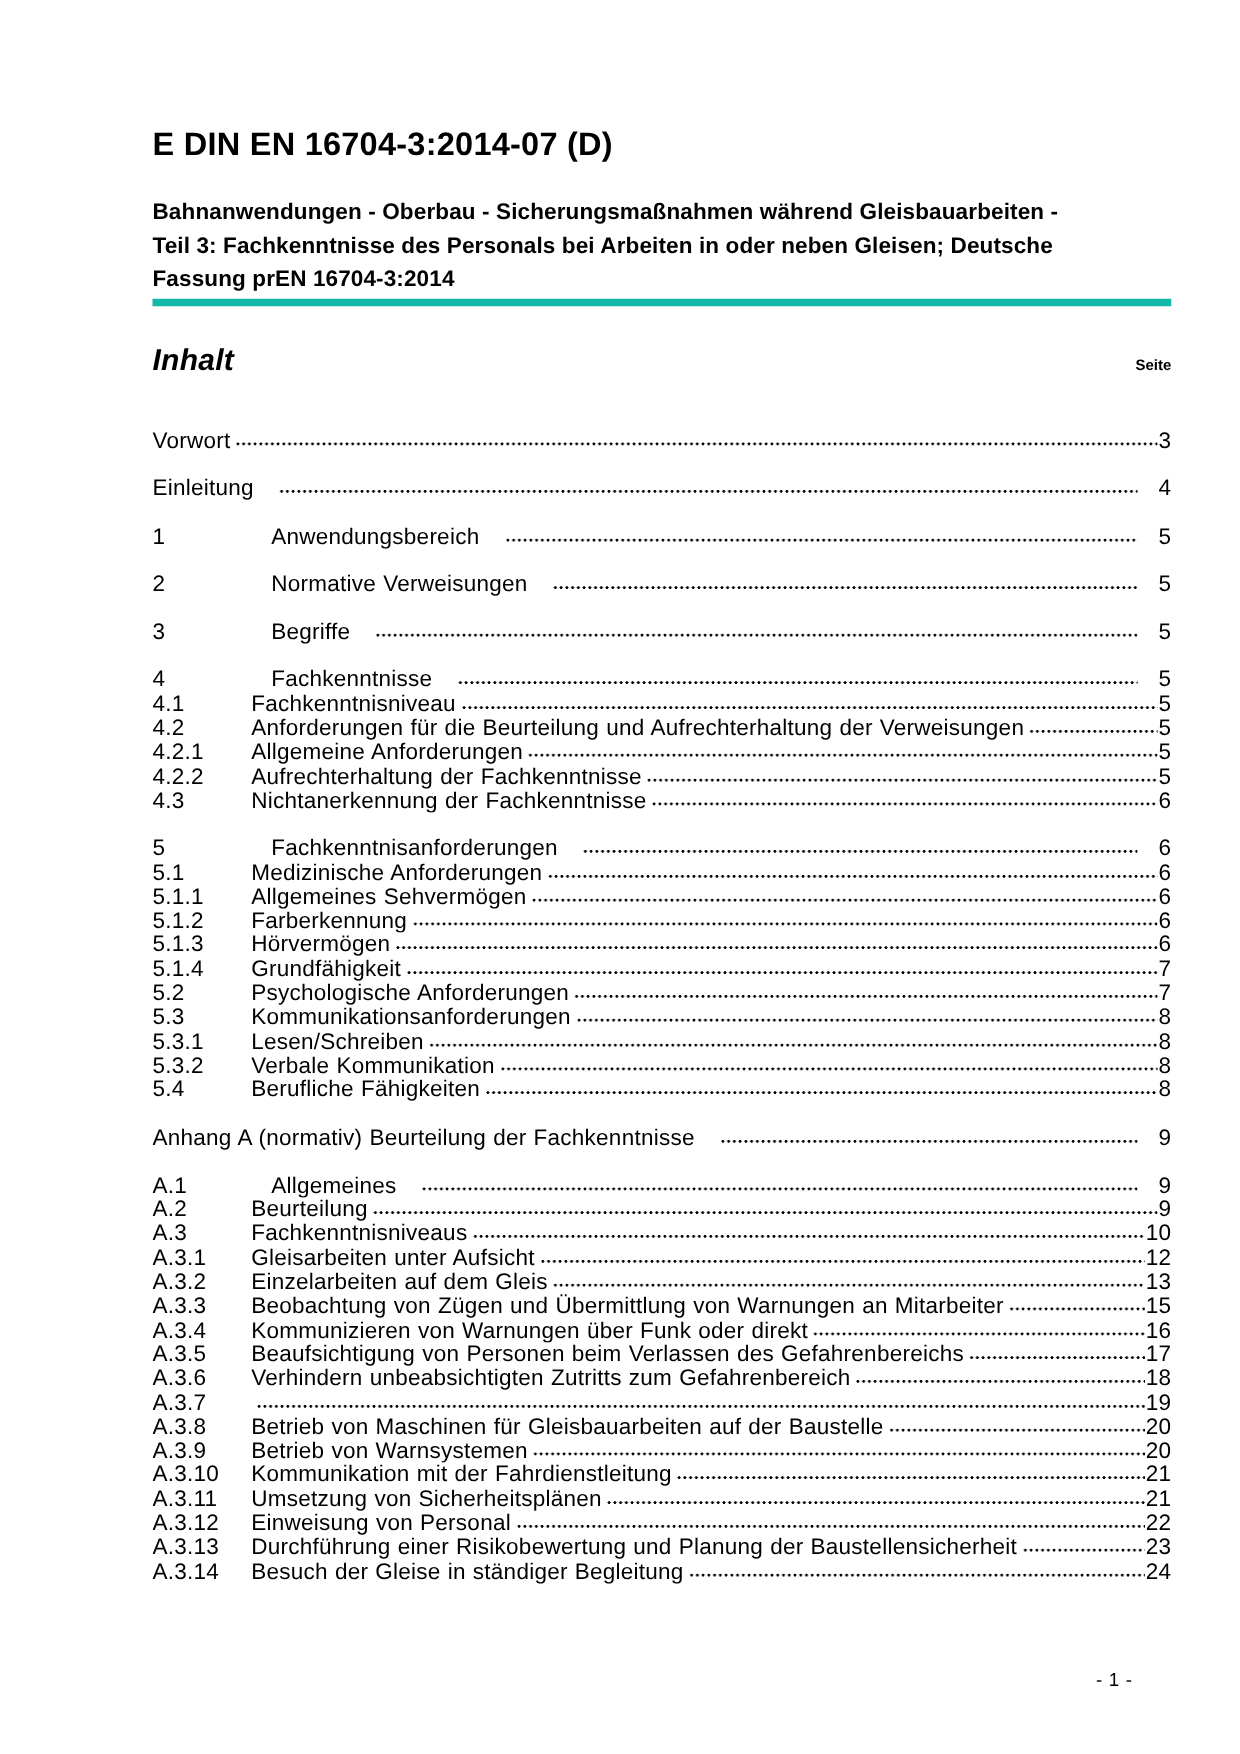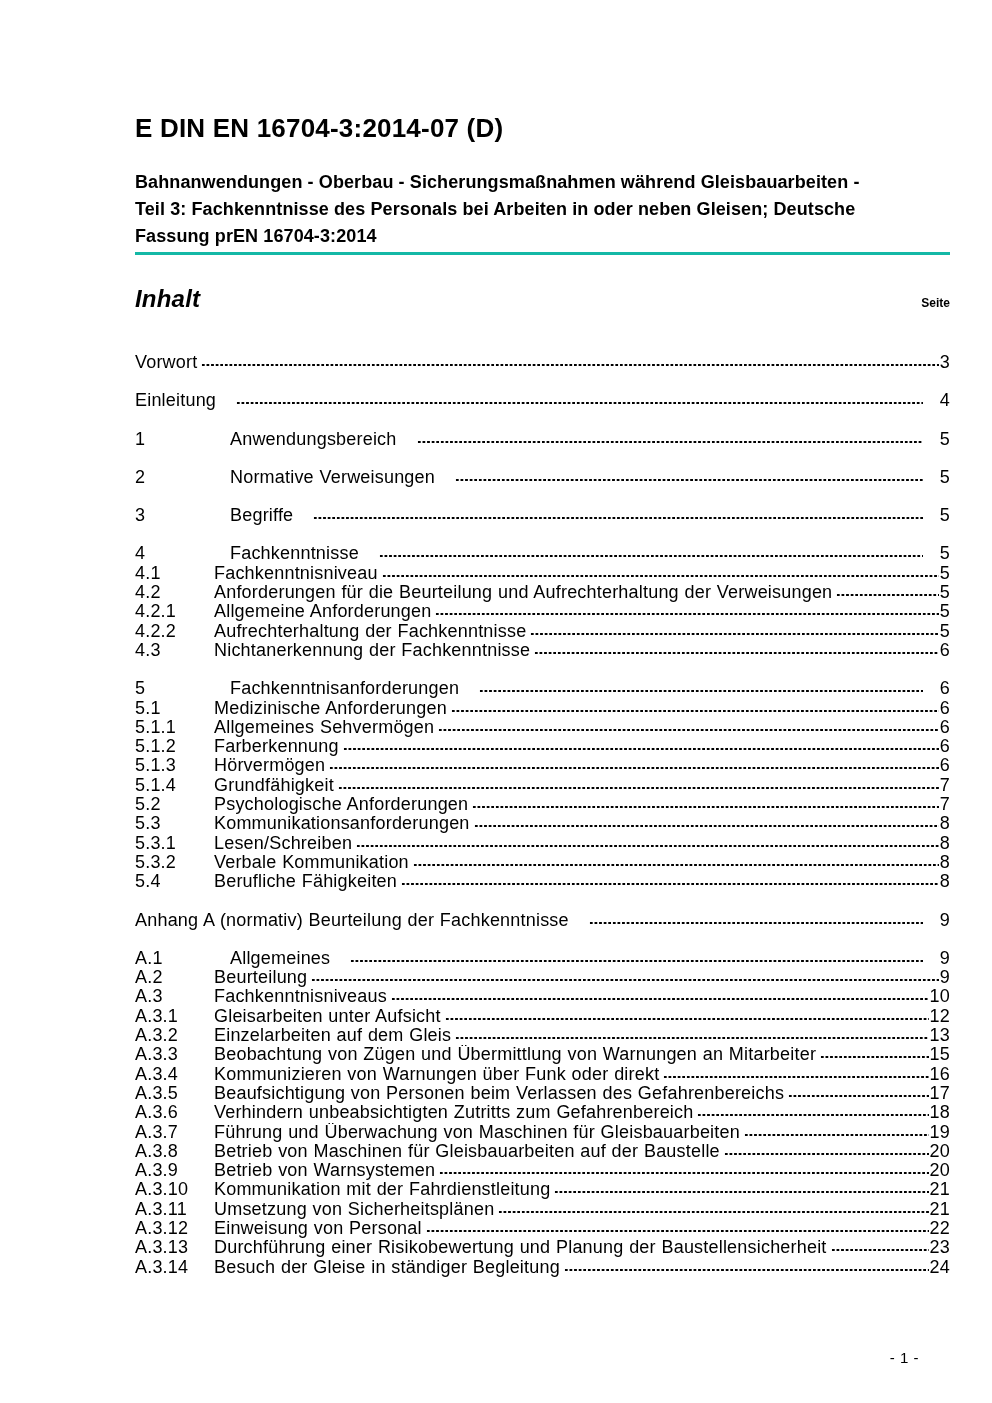--- a/index.html
+++ b/index.html
@@ -11,39 +11,39 @@
     width: 992px;
     height: 1403px;
     position: relative;
     overflow: hidden;
     color: #000000;
     font-family: "Liberation Sans", "DejaVu Sans", sans-serif;
   }
   .page {
     position: relative;
     width: 815px;
-    margin: 17px;
+    margin: 4px;
     padding: 96px 31px 0 118px;
   }
   .std-number {
     font-size: 26px;
     font-weight: bold;
     line-height: 30px;
     margin: 0;
     letter-spacing: 0.2px;
     white-space: nowrap;
   }
   .doc-title {
     margin-top: 26px;
     font-size: 18px;
     font-weight: bold;
     line-height: 27px;
     letter-spacing: 0.1px;
     padding-bottom: 2px;
-    border-bottom: 3px solid #14b8a6;
+    border-bottom: 6px solid #14b8a6;
   }
   .toc-header {
     margin-top: 30px;
     display: flex;
     justify-content: space-between;
     align-items: baseline;
   }
   .toc-heading {
     font-size: 24px;
     font-weight: bold;
@@ -306,21 +306,20 @@
     <span class="toc-page">17</span>
   </div>
       <div class="toc-row">
     <span class="toc-num">A.3.6</span>
     <span class="toc-title">Verhindern unbeabsichtigten Zutritts zum Gefahrenbereich</span>
     <span class="toc-leader"></span>
     <span class="toc-page">18</span>
   </div>
       <div class="toc-row">
     <span class="toc-num">A.3.7</span>
-    <span class="toc-title">Führung und Überwachung von Maschinen für Gleisbauarbeiten</span>
     <span class="toc-leader"></span>
     <span class="toc-page">19</span>
   </div>
       <div class="toc-row">
     <span class="toc-num">A.3.8</span>
     <span class="toc-title">Betrieb von Maschinen für Gleisbauarbeiten auf der Baustelle</span>
     <span class="toc-leader"></span>
     <span class="toc-page">20</span>
   </div>
       <div class="toc-row">

